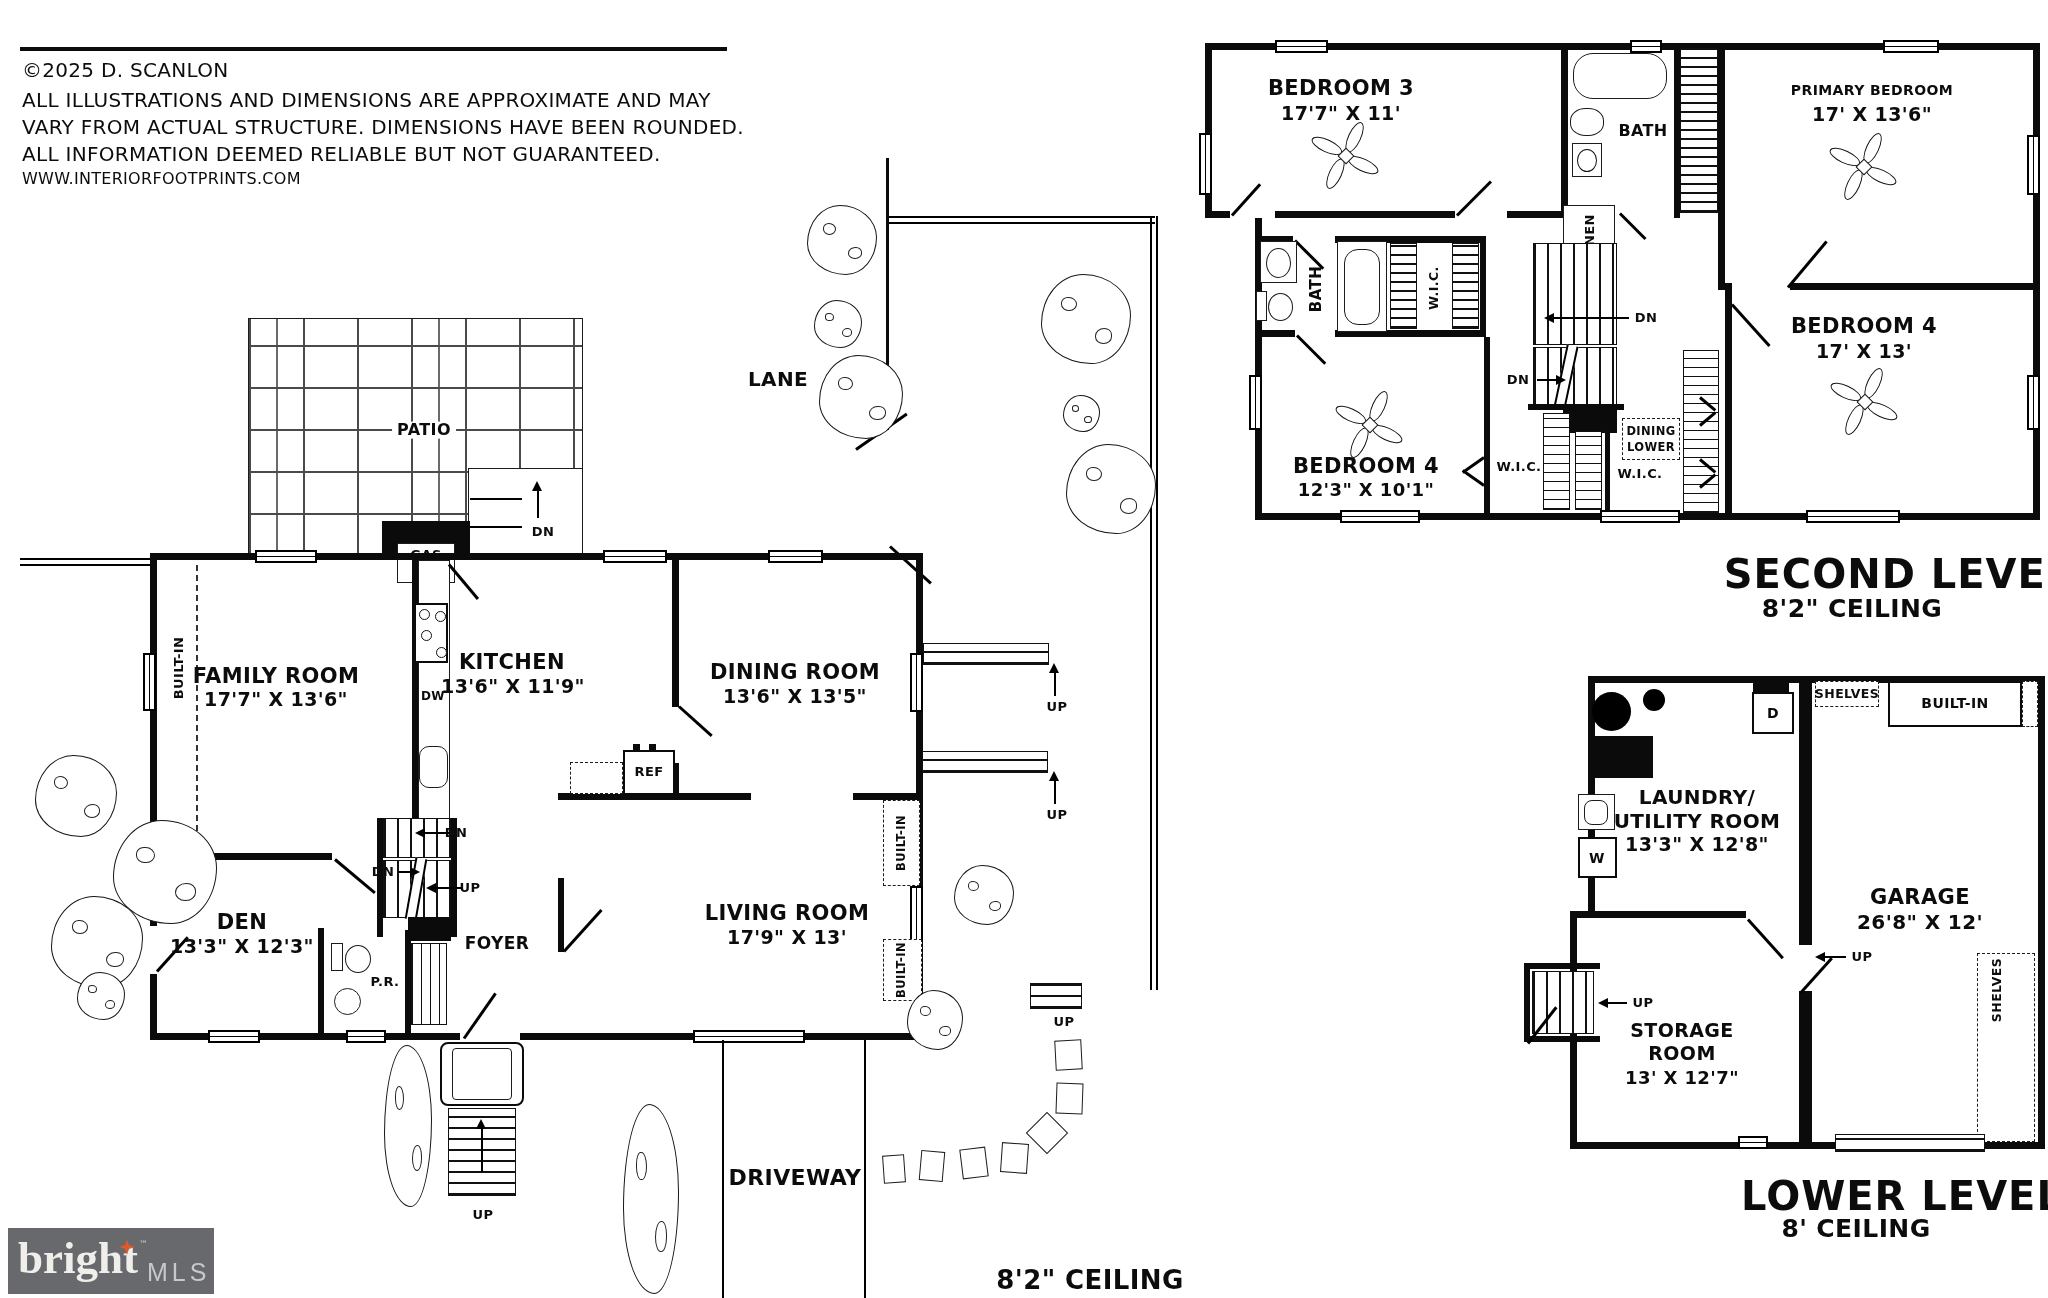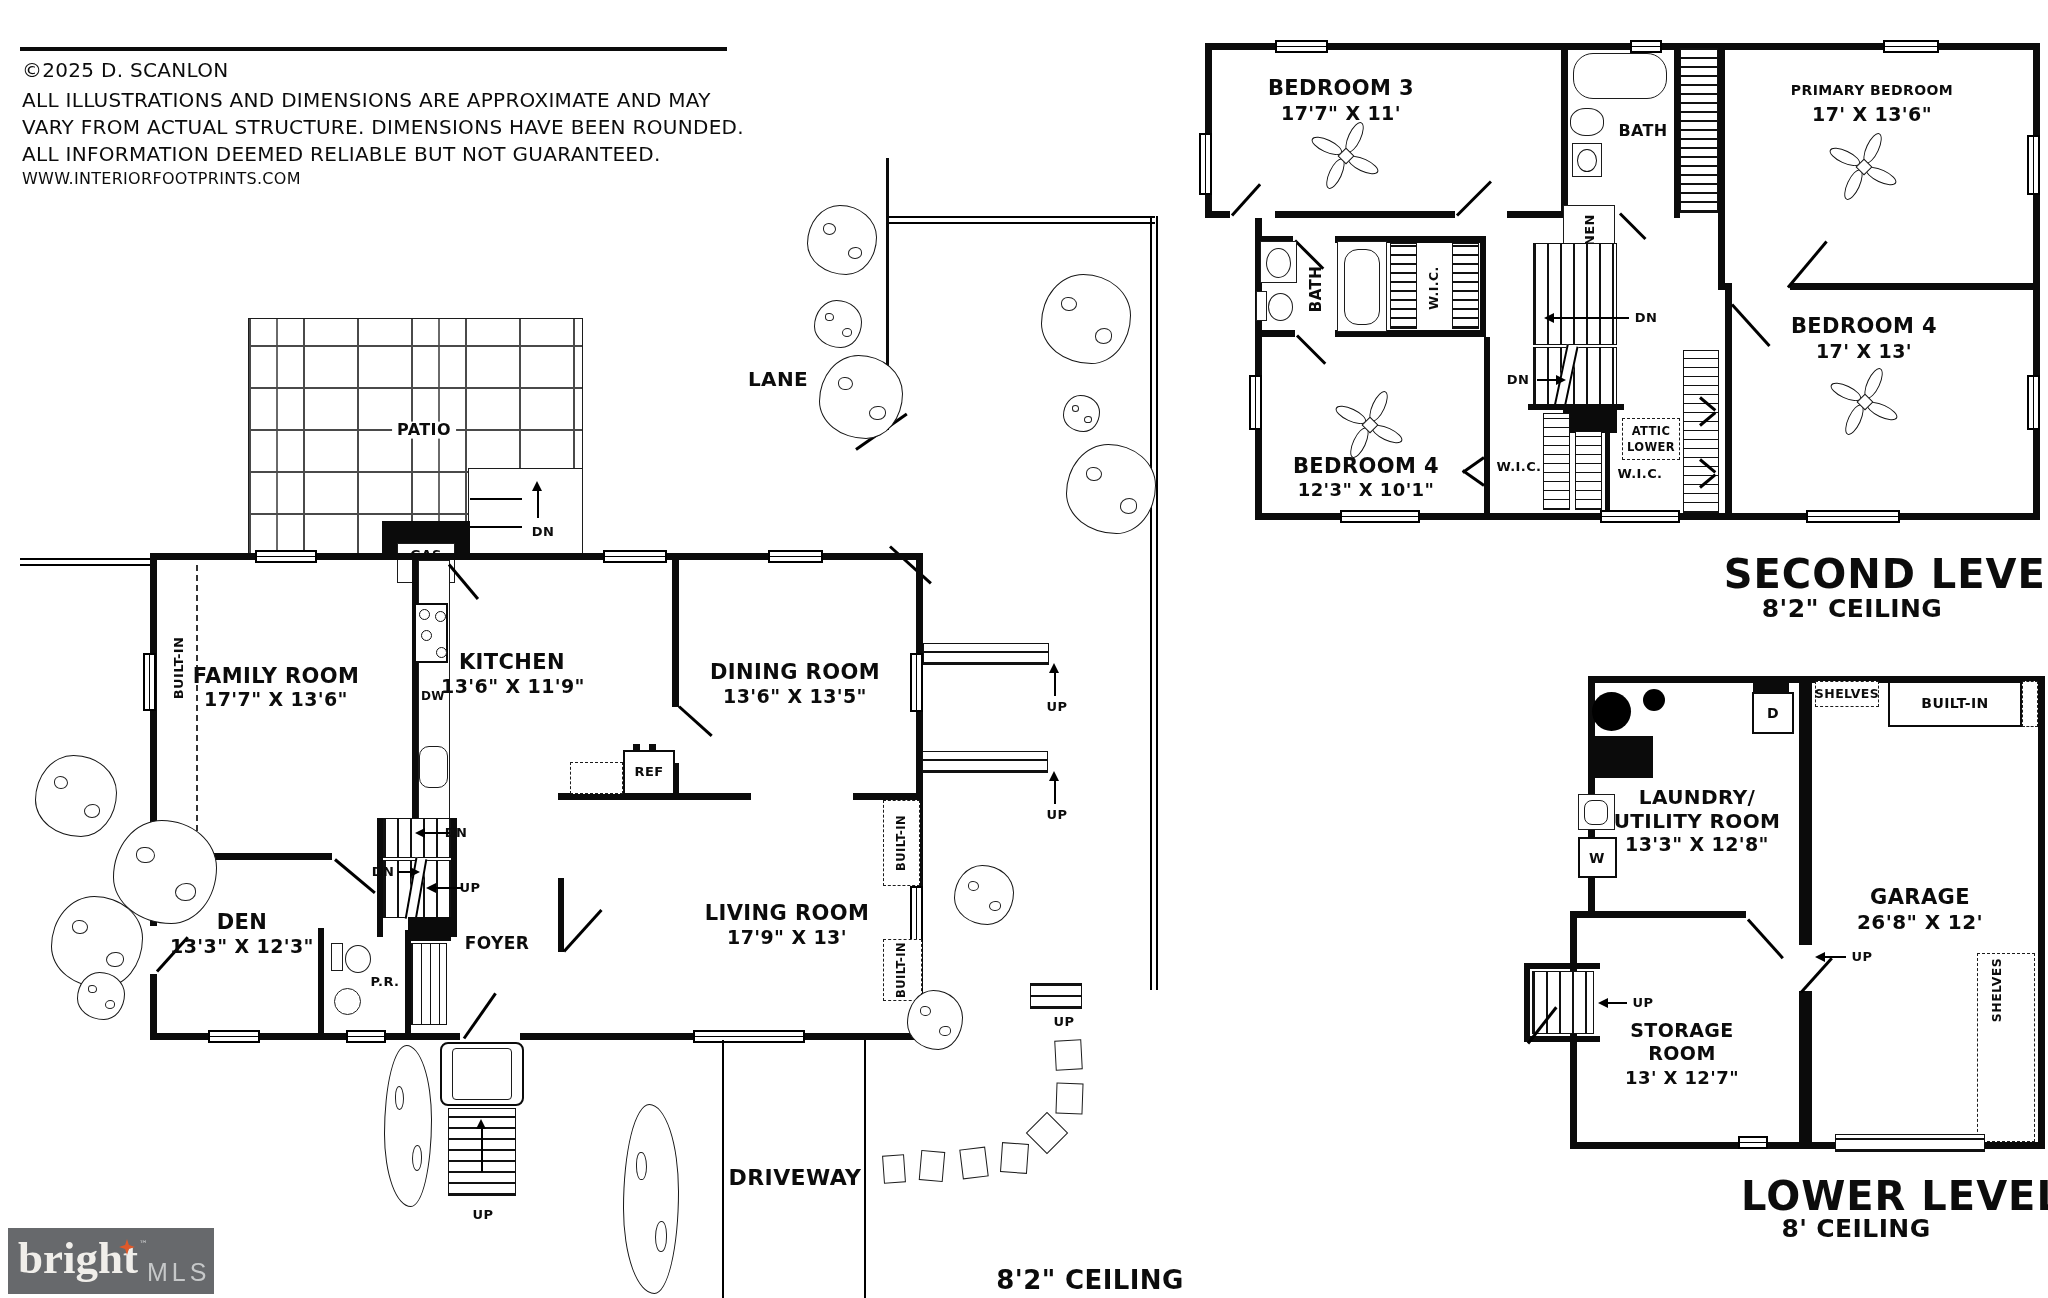--- a/index.html
+++ b/index.html
@@ -301,21 +301,21 @@
   <div class="hline" style="left:1537px;top:379px;width:21px;"></div>
   <div class="head-right" style="left:1556px;top:375px;"></div>
 
   <div class="wall" style="left:1484px;top:337px;width:6px;height:176px;"></div>
   <div class="leaf" style="left:1484px;top:456px;width:26px;transform:rotate(145deg);"></div>
   <div class="leaf" style="left:1484px;top:484px;width:26px;transform:rotate(-145deg);"></div>
   <div class="wall" style="left:1605px;top:413px;width:5px;height:100px;"></div>
   <div class="hatch-h" style="left:1543px;top:413px;width:27px;height:97px;"></div>
   <div class="hatch-h" style="left:1575px;top:431px;width:27px;height:79px;"></div>
   <div class="tbox dash" style="left:1622px;top:418px;width:58px;height:42px;"></div>
-  <div class="lbl" style="left:1651px;top:431px;font-size:11.5px;">ATTIC</div>
+  <div class="lbl" style="left:1651px;top:431px;font-size:11.5px;">DINING</div>
   <div class="lbl" style="left:1651px;top:447px;font-size:11.5px;">LOWER</div>
   <div class="lbl" style="left:1519px;top:467px;font-size:13px;">W.I.C.</div>
   <div class="lbl" style="left:1640px;top:474px;font-size:13px;">W.I.C.</div>
 
   <div class="win-h" style="left:1275px;top:40px;width:53px;height:13px;"></div>
   <div class="win-h" style="left:1630px;top:40px;width:32px;height:13px;"></div>
   <div class="win-h" style="left:1883px;top:40px;width:56px;height:13px;"></div>
   <div class="win-v" style="left:1199px;top:133px;width:13px;height:62px;"></div>
   <div class="win-v" style="left:1249px;top:375px;width:13px;height:55px;"></div>
   <div class="win-v" style="left:2027px;top:135px;width:13px;height:60px;"></div>

